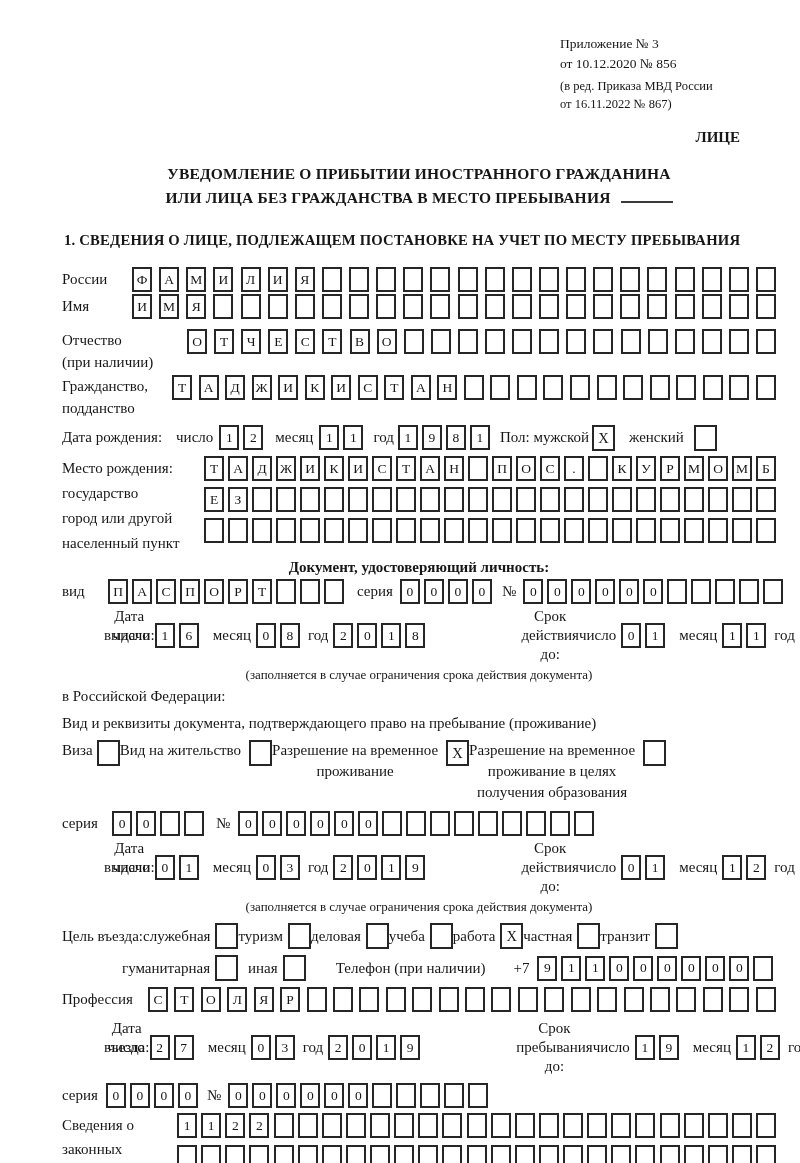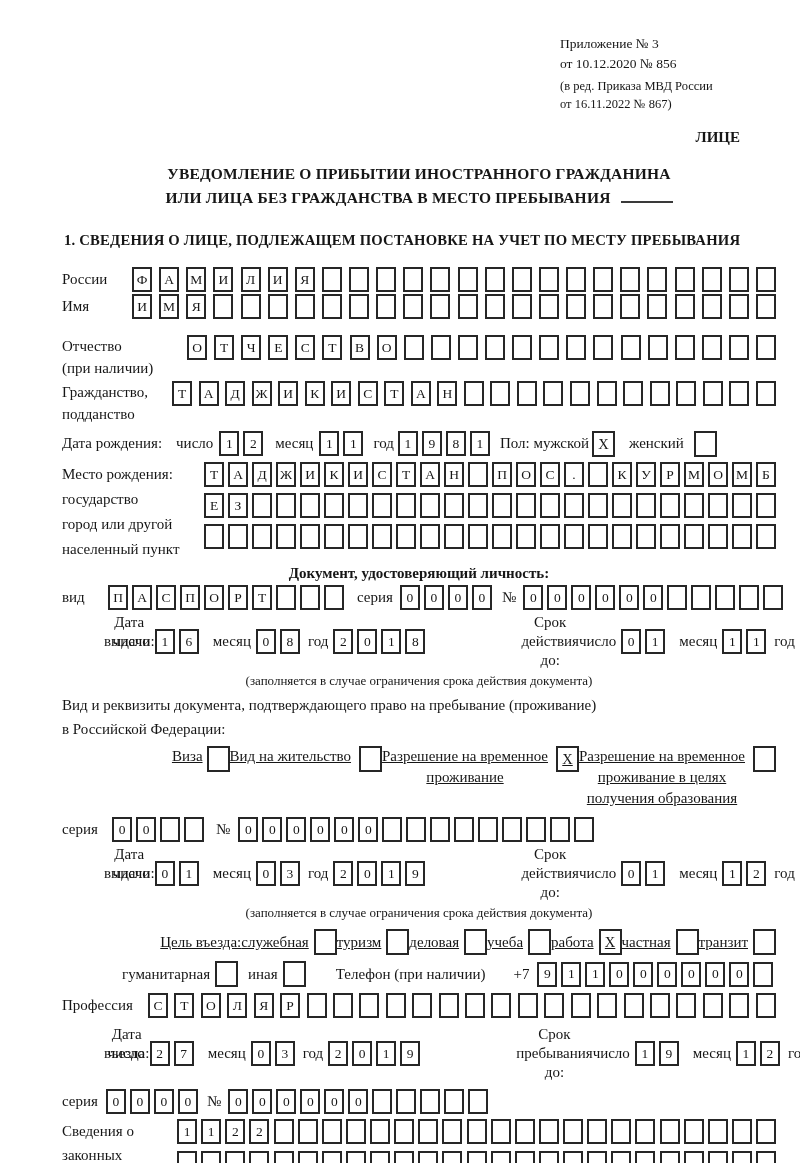--- a/index.html
+++ b/index.html
@@ -46,21 +46,21 @@
 
   .daterow { display: flex; margin-top: 3px; }
   .datecol { display: flex; }
   .date-h { text-align: center; font-size: 15px; line-height: 19px; }
   .dategrp { display: flex; align-items: center; }
   .dategrp .lbl { margin-right: 5px; }
   .dategrp .gap { margin-left: 14px; }
   .note-r { text-align: center; font-size: 13px; line-height: 17px; margin-top: 2px; }
   .para { font-size: 15px; line-height: 22px; margin-top: 5px; }
 
-  .optrow { display: flex; align-items: flex-start; justify-content: flex-end; margin-top: 6px; font-size: 15px; text-decoration: underline; }
+  .optrow { display: flex; align-items: flex-start; justify-content: flex-start; margin-top: 6px; font-size: 15px; }
   .opt { display: flex; align-items: flex-start; }
   .opt .cbx { margin-left: 8px; }
   .opt-lines { text-align: center; line-height: 21px; }
 
   .pair { display: flex; align-items: center; }
   .pair .cbx { margin-left: 5px; }
 </style>
 </head>
 <body>
 
@@ -136,21 +136,21 @@
         <span class="cell"></span>
         <span class="cell"></span>
         <span class="cell"></span>
         <span class="cell"></span>
         <span class="cell"></span>
         <span class="cell"></span>
         <span class="cell"></span>
       </div>
   </div>
 
-  <div class="row" style="margin-top:16px">
+  <div class="row" style="margin-top:10px">
     <div class="lblblock w125">
       <div>Отчество</div>
       <div>(при наличии)</div>
     </div>
     <div class="cells grow">
         <span class="cell">О</span>
         <span class="cell">Т</span>
         <span class="cell">Ч</span>
         <span class="cell">Е</span>
         <span class="cell">С</span>
@@ -400,22 +400,22 @@
             <span class="cell">2</span>
             <span class="cell">0</span>
             <span class="cell">2</span>
             <span class="cell">5</span>
           </span>
       </div>
     </div>
   </div>
   <div class="note-r">(заполняется в случае ограничения срока действия документа)</div>
 
+  <div class="para" style="margin-top:2px">в Российской Федерации:</div>
   <div class="para">Вид и реквизиты документа, подтверждающего право на пребывание (проживание)</div>
-  <div class="para" style="margin-top:2px">в Российской Федерации:</div>
 
   <div class="optrow">
     <div class="opt">
       <div class="opt-lines">
           <div>Виза</div>
         </div>
       <span class="cbx" style="margin-left:4px"></span>
     </div>
     <div class="opt">
       <div class="opt-lines">

